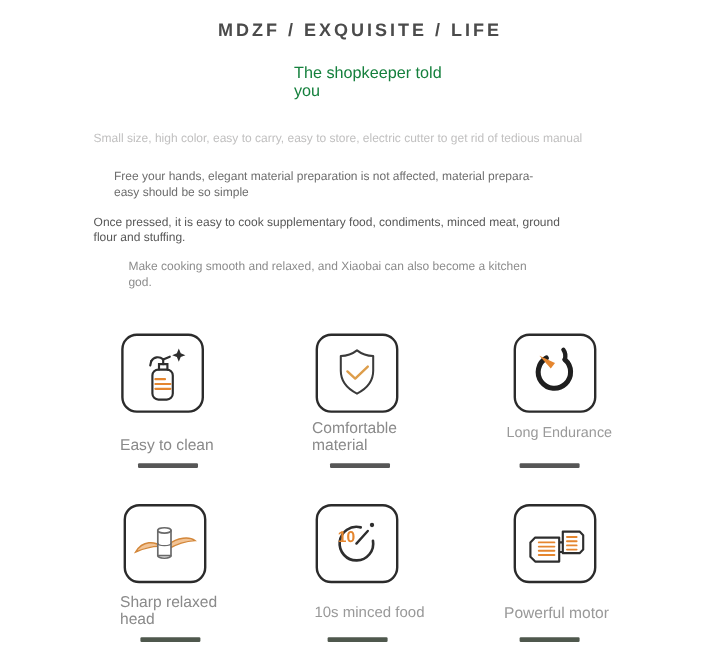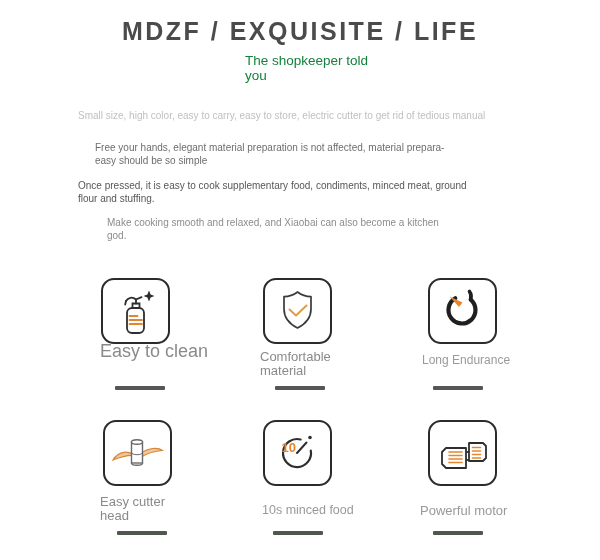--- a/index.html
+++ b/index.html
@@ -3,21 +3,21 @@
 <meta charset="utf-8">
 <style>
   html,body{margin:0;padding:0;background:#fff;}
   #page{
     position:relative;width:600px;height:560px;background:#ffffff;overflow:hidden;
     font-family:"Liberation Sans", sans-serif;color:#444;
   }
   
   .title{
     position:absolute;top:17px;left:0;width:600px;text-align:center;
-    font-size:25px;font-weight:600;letter-spacing:2.5px;color:#4b4b4b;
+    font-size:15px;font-weight:600;letter-spacing:2.5px;color:#4b4b4b;
   }
   .subtitle{
     position:absolute;top:53px;left:245px;width:132px;
     font-size:13.5px;line-height:15px;color:#15803d;
   }
   
   .para{position:absolute;font-size:10px;line-height:12.5px;}
   .para div{white-space:nowrap;}
   .p-tagline{top:110px;left:78px;color:#c1c0c0;}
   .p-benefit{top:142px;left:95px;color:#6d6d6d;}
@@ -27,21 +27,21 @@
   .cell{position:absolute;width:130px;height:130px;}
   .c1{left:100px;top:278px;} .c2{left:260px;top:278px;} .c3{left:422px;top:278px;}
   .c4{left:100px;top:420px;} .c5{left:260px;top:420px;} .c6{left:420px;top:420px;}
   .iconbox{
     position:absolute;top:0;width:65px;height:62px;
     border:2.5px solid #2b2b2b;border-radius:13px;background:#fff;
   }
   .c1 .iconbox{left:1px;} .c2 .iconbox{left:3px;} .c3 .iconbox{left:6px;}
   .c4 .iconbox{left:3px;} .c5 .iconbox{left:3px;} .c6 .iconbox{left:8px;}
   .flabel{position:absolute;color:#8a8a8a;font-size:13px;line-height:13.5px;}
-  .c1 .flabel{top:67px;left:0;font-size:18px;}
+  .c1 .flabel{top:86px;left:0;font-size:13px;}
   .c2 .flabel{top:72px;left:0;}
   .c3 .flabel{top:76px;left:0;font-size:12px;color:#9a9a9a;}
   .c4 .flabel{top:75px;left:0;}
   .c5 .flabel{top:84px;left:2px;font-size:12.5px;color:#999;}
   .c6 .flabel{top:84px;left:0;color:#999;}
   .fbar{position:absolute;width:50px;height:4px;border-radius:1px;background:#565656;}
   .c1 .fbar{top:108px;left:15px;}
   .c2 .fbar{top:108px;left:15px;}
   .c3 .fbar{top:108px;left:11px;}
   .c4 .fbar{top:111px;left:17px;background:#4f584d;}
@@ -141,21 +141,21 @@
           <g fill="#ffffff" stroke="#6a6a6a" stroke-width="1.4">
             <rect x="26.5" y="20" width="11" height="21"></rect>
             <ellipse cx="32" cy="20" rx="5.5" ry="2.2"></ellipse>
             <path d="M26.5 41 a5.5 2.2 0 0 0 11 0" fill="none"></path>
             <path d="M26.5 30.5 a5.5 2.2 0 0 0 11 0" fill="none" stroke-width="1"></path>
           </g>
         </svg>
       </span>
     </div>
     <div class="flabel">
-      <div>Easy cutter</div>
+      <div>Sharp relaxed</div>
       <div>head</div>
     </div>
     <div class="fbar"></div>
   </div>
 
   <div class="cell c5">
     <div class="iconbox">
       <span>
         <svg width="65" height="62" viewBox="0 0 65 62">
           <path d="M45.8 28.6 A14 14 0 1 1 35.6 17.5" fill="none" stroke="#2e2e2e" stroke-width="2.2" stroke-linecap="round"></path>

